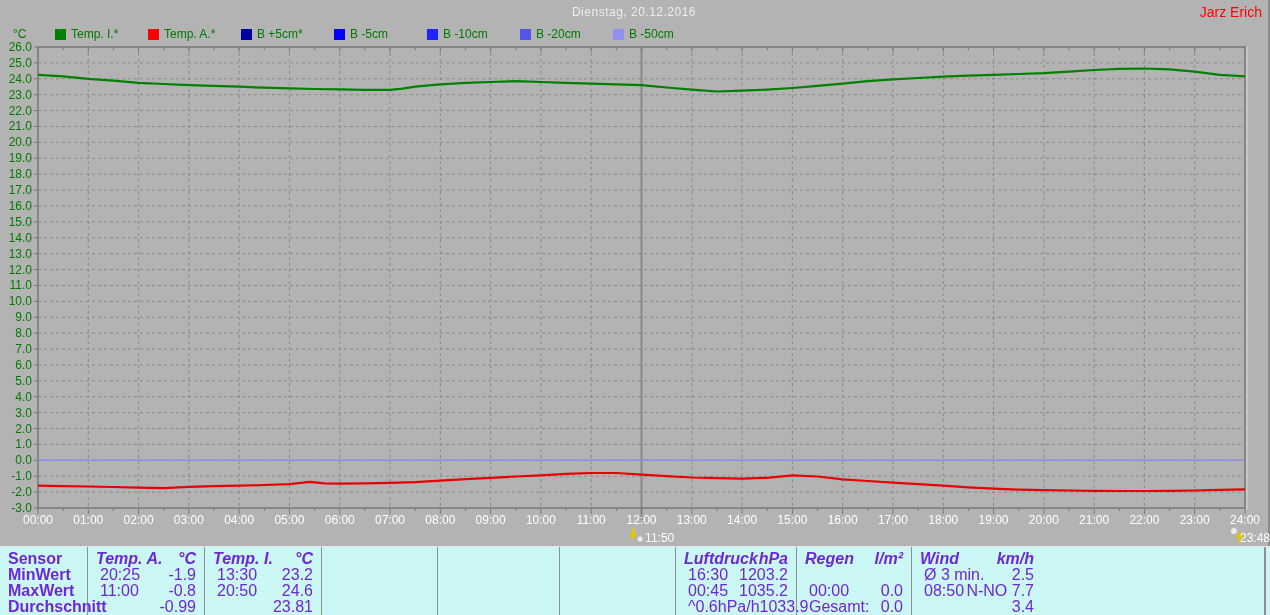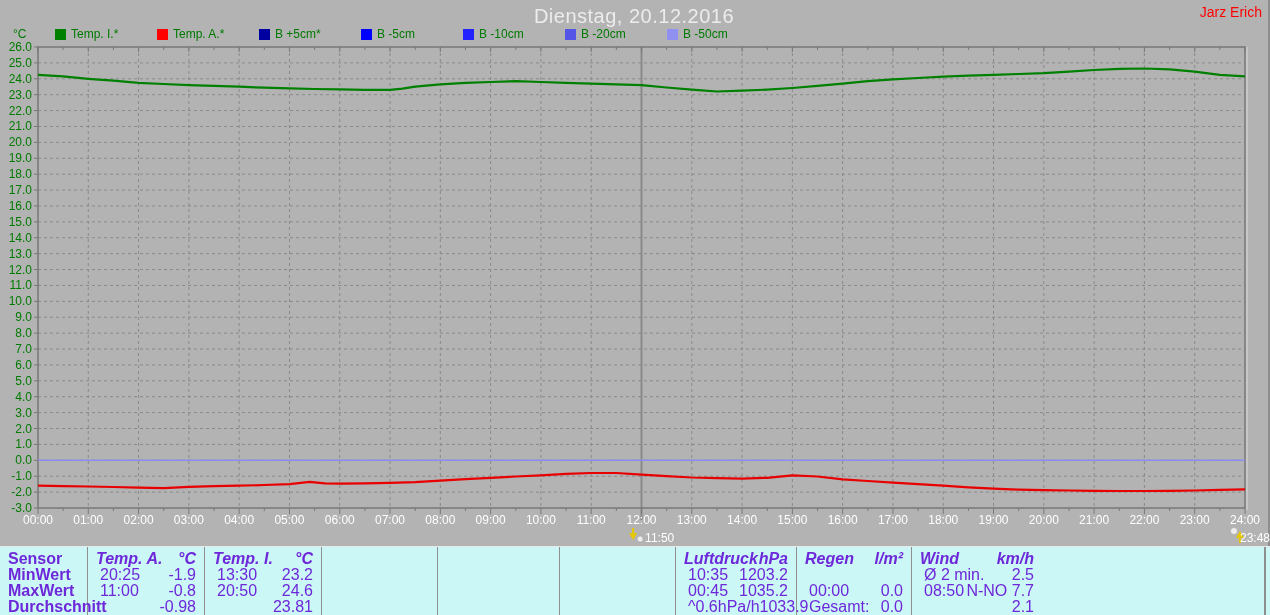--- a/index.html
+++ b/index.html
@@ -2,26 +2,26 @@
 <html><head>
 <meta charset="utf-8">
 <style>
   html,body{margin:0;padding:0;}
   body{width:1270px;height:615px;overflow:hidden;
        font-family:"Liberation Sans","DejaVu Sans",sans-serif;}
   .app{position:relative;width:1270px;height:615px;background:#b3b3b3;
        border-right:2px solid #8e8e8e;box-sizing:border-box;}
   .titlebar{position:absolute;top:0;left:0;width:100%;height:26px;}
   .title{position:absolute;top:5px;left:0;width:100%;text-align:center;
-         color:#ececec;font-size:20px;letter-spacing:.5px;}
+         color:#ececec;font-size:12px;letter-spacing:.5px;}
   .user{position:absolute;top:4px;right:6px;color:#ff0000;font-size:14px;}
   .legendrow{position:absolute;top:27px;left:0;width:100%;height:16px;}
   .axisunit{position:absolute;left:13px;top:0;color:#007a00;font-size:12px;}
   .legenditems{position:absolute;left:55px;top:0;display:flex;}
-  .legitem{width:102px;display:flex;align-items:center;flex:none;}
+  .legitem{width:93px;display:flex;align-items:center;flex:none;}
   .sw{width:11px;height:11px;margin-right:5px;flex:none;}
   .leglabel{color:#007a00;font-size:12px;white-space:nowrap;}
   svg{position:absolute;top:0;left:0;}
   #stats{position:absolute;top:546px;left:0;width:1270px;height:69px;
          background:#ccf7f7;border-top:1px solid #e8e8e8;box-sizing:border-box;}
   .cell{position:absolute;top:0;height:69px;border-right:1px solid #8f8f8f;
         box-sizing:border-box;font-size:16px;color:#6d28d9;}
   .cell.last{border-right:2px solid #8f8f8f;}
   .rowline{position:absolute;left:8px;right:8px;height:15px;display:flex;
            justify-content:space-between;white-space:nowrap;}
@@ -334,21 +334,21 @@
         <div class="rowline r1">
           <span class="tm">20:25</span>
           <span class="vl">-1.9</span>
         </div>
         <div class="rowline r2">
           <span class="tm">11:00</span>
           <span class="vl">-0.8</span>
         </div>
         <div class="rowline r3">
           <span class="tm"></span>
-          <span class="vl">-0.98</span>
+          <span class="vl">-0.99</span>
         </div>
       </div>
       <div class="cell " style="left: 205px; width: 117px;">
         <div class="rowline r0">
           <span class="hd">Temp. I.</span>
           <span class="hd">°C</span>
         </div>
         <div class="rowline r1">
           <span class="tm">13:30</span>
           <span class="vl">23.2</span>
@@ -364,21 +364,21 @@
       </div>
       <div class="cell " style="left: 322px; width: 116px;"></div>
       <div class="cell " style="left: 438px; width: 122px;"></div>
       <div class="cell " style="left: 560px; width: 116px;"></div>
       <div class="cell " style="left: 676px; width: 121px;">
         <div class="rowline r0">
           <span class="hd">Luftdruck</span>
           <span class="hd">hPa</span>
         </div>
         <div class="rowline r1">
-          <span class="tm">10:35</span>
+          <span class="tm">16:30</span>
           <span class="vl">1203.2</span>
         </div>
         <div class="rowline r2">
           <span class="tm">00:45</span>
           <span class="vl">1035.2</span>
         </div>
         <div class="rowline r3">
           <span class="tm">^0.6hPa/h</span>
           <span class="vl">1033.9</span>
         </div>
@@ -397,27 +397,27 @@
           <span class="vl">0.0</span>
         </div>
       </div>
       <div class="cell last" style="left: 912px; width: 354px;">
         <div class="wind-inner">
           <div class="rowline r0">
             <span class="hd">Wind</span>
             <span class="hd">km/h</span>
           </div>
           <div class="rowline r1">
-            <span class="tm">Ø 2 min.</span>
+            <span class="tm">Ø 3 min.</span>
             <span class="vl">2.5</span>
           </div>
           <div class="rowline r2">
             <span class="tm">08:50</span>
             <span class="vl">N-NO 7.7</span>
           </div>
           <div class="rowline r3">
             <span class="tm"></span>
-            <span class="vl">2.1</span>
+            <span class="vl">3.4</span>
           </div>
         </div>
       </div>
     </div>
 </div>
 
 </body></html>

